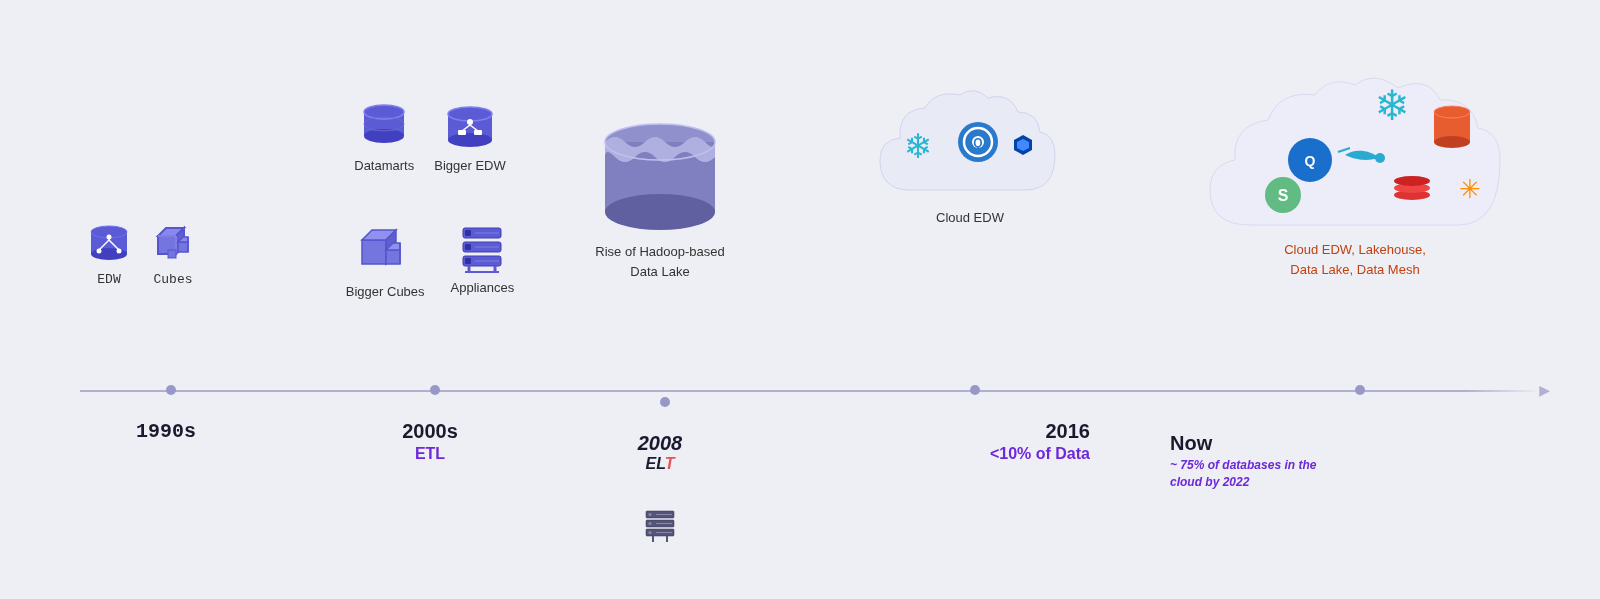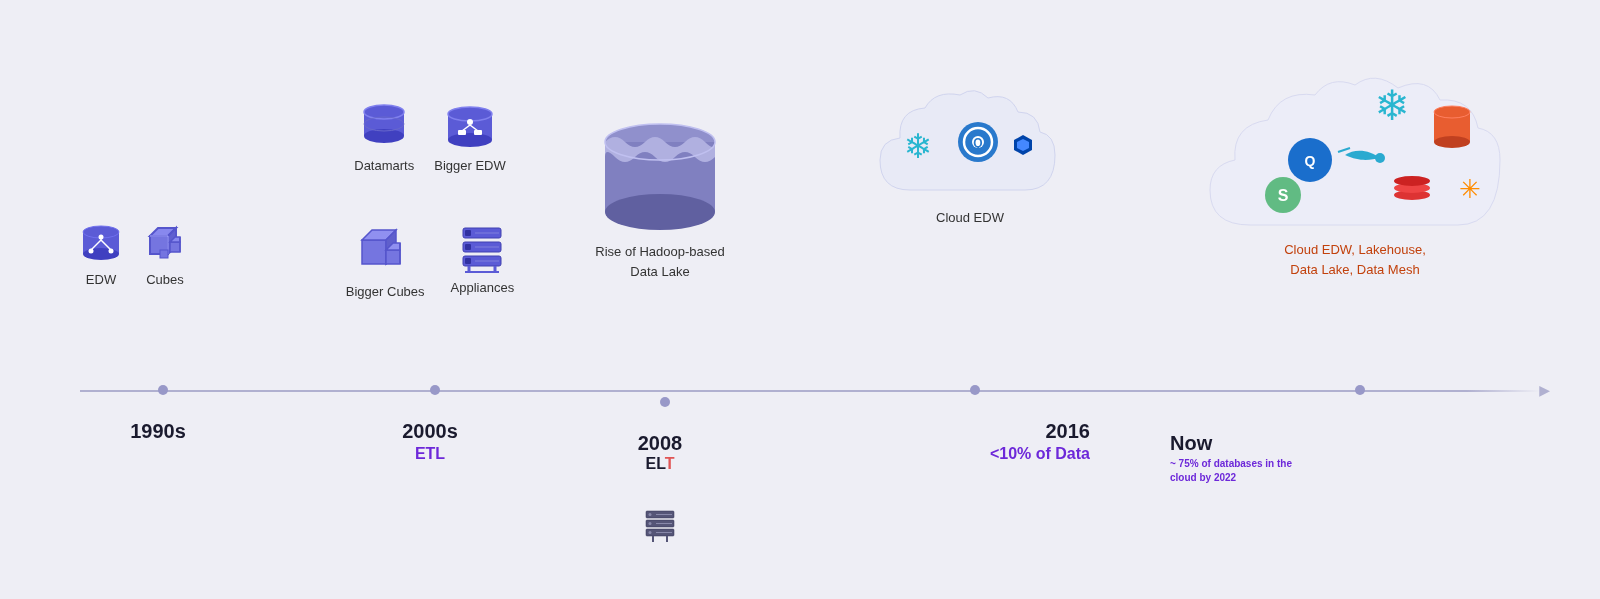--- a/index.html
+++ b/index.html
@@ -67,21 +67,21 @@
     
     svg { display: block; }
   </style>
 </head>
 <body>
 
 <div class="timeline-container">
 
   <div class="timeline-line"></div>
 
-  <div style="position:absolute; left:68px; top:0; width:180px; height:100%;">
+  <div style="position:absolute; left:76px; top:0; width:180px; height:100%;font-family:Liberation Mono, monospace;">
 
     <div style="position:absolute; top:385px; left:90px; width:10px; height:10px; border-radius:50%; background:#9898c8; z-index:2;"></div>
 
     <div style="position:absolute; top:220px; left:10px; display:flex; gap:18px; align-items:flex-end;">
 
       <div class="icon-item">
         <svg width="46" height="46" viewBox="0 0 46 46">
 
           <ellipse cx="23" cy="12" rx="18" ry="6" fill="#5b5bd6"></ellipse>
           <rect x="5" y="12" width="36" height="22" fill="#5b5bd6"></rect>
@@ -235,21 +235,21 @@
         <circle cx="8" cy="16.5" r="1.5" fill="#8888aa"></circle>
         <circle cx="8" cy="25.5" r="1.5" fill="#8888aa"></circle>
         <line x1="14" y1="7.5" x2="30" y2="7.5" stroke="#8888aa" stroke-width="1"></line>
         <line x1="14" y1="16.5" x2="30" y2="16.5" stroke="#8888aa" stroke-width="1"></line>
         <line x1="14" y1="25.5" x2="30" y2="25.5" stroke="#8888aa" stroke-width="1"></line>
         <line x1="11" y1="29" x2="11" y2="35" stroke="#555577" stroke-width="2"></line>
         <line x1="25" y1="29" x2="25" y2="35" stroke="#555577" stroke-width="2"></line>
       </svg>
     </div>
 
-    <div style="position:absolute; top:420px; width:200px; text-align:center;">
+    <div style="position:absolute; top:420px; width:200px; text-align:center;font-style:italic;">
       <div class="era-year">2008</div>
       <div style="font-size:16px; font-weight:700; color:#1a1a2e;">
         <span>EL</span><span style="color:#e05555;">T</span>
       </div>
     </div>
   </div>
 
   <div style="position:absolute; left:850px; top:0; width:240px; height:100%;">
 
     <div style="position:absolute; top:385px; left:120px; width:10px; height:10px; border-radius:50%; background:#9898c8; z-index:2;"></div>
@@ -309,17 +309,17 @@
         <ellipse cx="212" cy="148" rx="18" ry="5" fill="#ee4444"></ellipse>
         <ellipse cx="212" cy="141" rx="18" ry="5" fill="#cc2222"></ellipse>
 
         <text x="270" y="158" font-size="26" fill="#ff8c00" text-anchor="middle">✳</text>
       </svg>
       <div style="text-align:center; font-size:13px; color:#c2410c; line-height:1.5; margin-top:0px;">Cloud EDW, Lakehouse,<br>Data Lake, Data Mesh</div>
     </div>
 
     <div style="position:absolute; top:432px; width:370px; text-align:left;">
       <div class="era-year">Now</div>
-      <div class="era-sublabel" style="font-size:10px; line-height:1.4;">~ 75% of databases in the<br>cloud by 2022</div>
+      <div class="era-sublabel" style="font-size:12px; line-height:1.4;font-style:italic;">~ 75% of databases in the<br>cloud by 2022</div>
     </div>
   </div>
 
 </div>
 
 </body></html>

